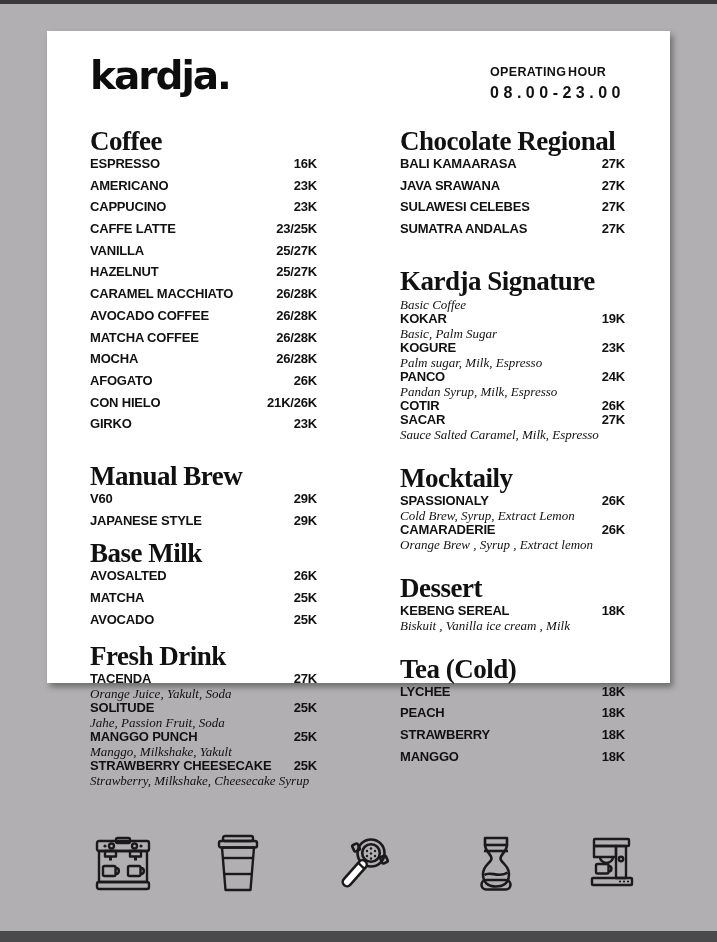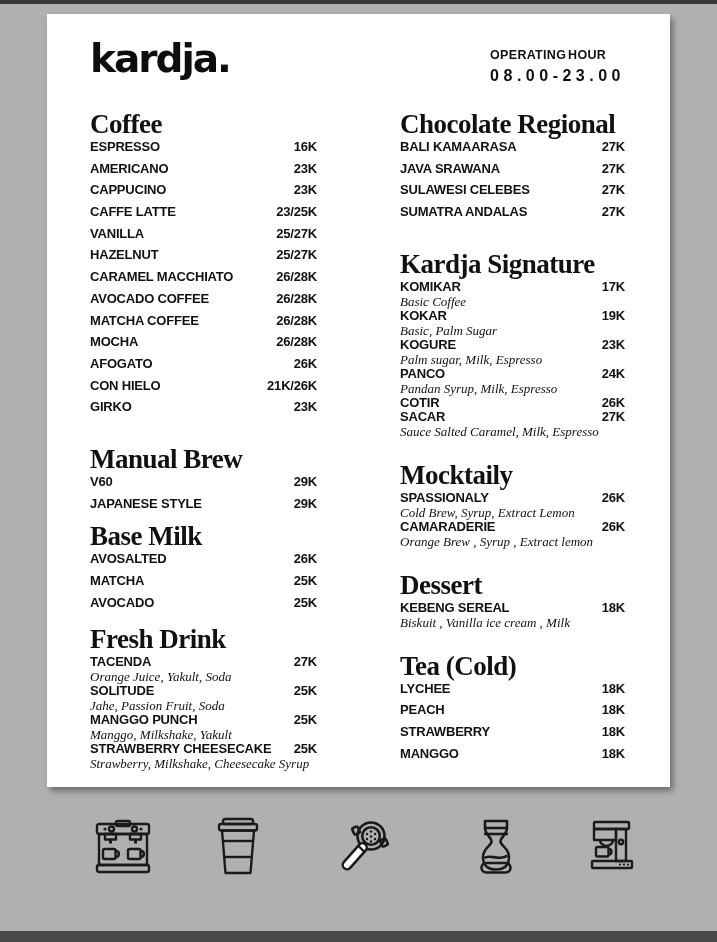--- a/index.html
+++ b/index.html
@@ -1,20 +1,20 @@
 <!DOCTYPE html>
 <html><head>
 <meta charset="utf-8">
 <style>
   html,body{margin:0;padding:0;}
   .viewer{position:relative;width:717px;height:942px;background:#b1afb1;overflow:hidden;
           font-family:"Liberation Sans",sans-serif;color:#111;}
   .strip-top{position:absolute;top:0;left:0;width:100%;height:4px;background:#39393b;}
   .strip-bottom{position:absolute;bottom:0;left:0;width:100%;height:11px;background:#4a4a4c;}
-  .page{position:absolute;left:47px;top:14px;width:623px;height:773px;background:#ffffff;
+  .page{position:absolute;left:47px;top:31px;width:623px;height:652px;background:#ffffff;
         box-shadow:3px 4px 6px rgba(0,0,0,0.38);}
   
   .page-header{position:absolute;top:24px;left:43px;right:45px;display:flex;justify-content:space-between;}
   .logo{font-family:"DejaVu Sans",sans-serif;font-weight:bold;font-size:39px;line-height:1.1;
         letter-spacing:-2px;color:#0d0d0d;}
   .hours{margin-top:10px;text-align:center;}
   .hours-label{display:flex;justify-content:space-between;width:116px;font-weight:bold;font-size:12.5px;
                letter-spacing:0.3px;}
   .hours-value{margin-top:5px;font-weight:bold;font-size:16px;letter-spacing:4.5px;white-space:nowrap;}
   
@@ -178,24 +178,20 @@
             <span class="item-name">SULAWESI CELEBES</span>
             <span class="item-price">27K</span>
           </div>
           <div class="menu-row">
             <span class="item-name">SUMATRA ANDALAS</span>
             <span class="item-price">27K</span>
           </div>
         </section>
         <section class="menu-section">
           <h2 class="section-title">Kardja Signature</h2>
-          <div class="menu-row has-desc">
-            <span class="item-name">KOMIKAR</span>
-            <span class="item-price">17K</span>
-          </div>
           <div class="item-desc">Basic Coffee</div>
           <div class="menu-row has-desc">
             <span class="item-name">KOKAR</span>
             <span class="item-price">19K</span>
           </div>
           <div class="item-desc">Basic, Palm Sugar</div>
           <div class="menu-row has-desc">
             <span class="item-name">KOGURE</span>
             <span class="item-price">23K</span>
           </div>

